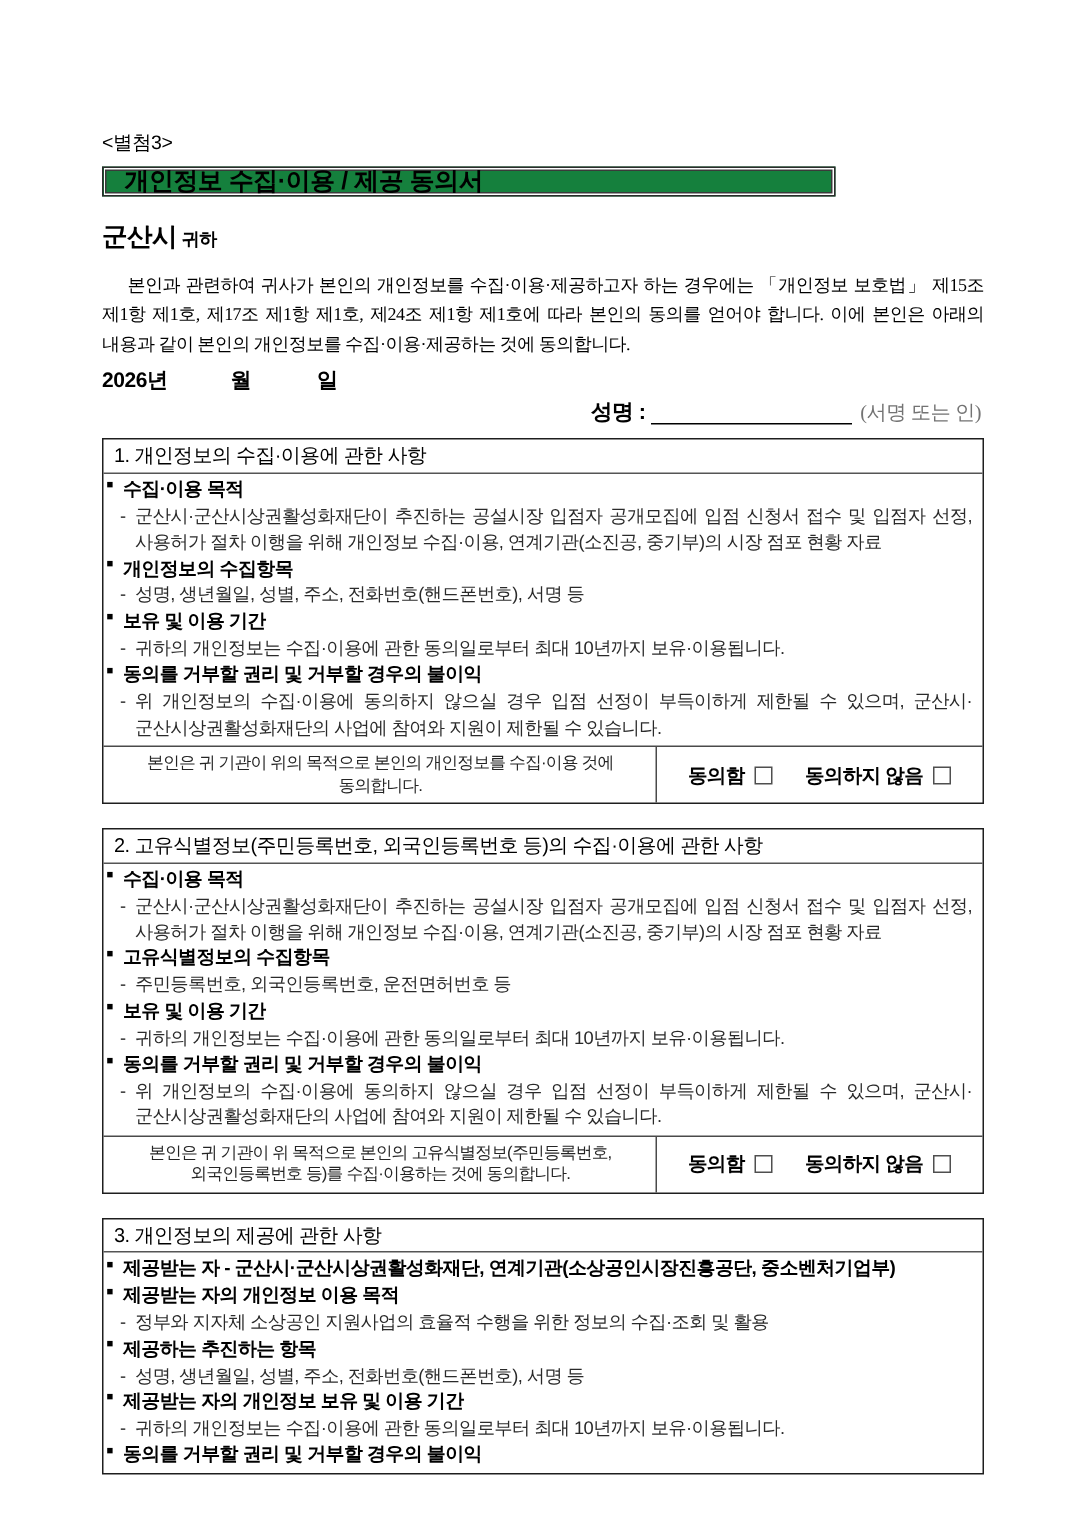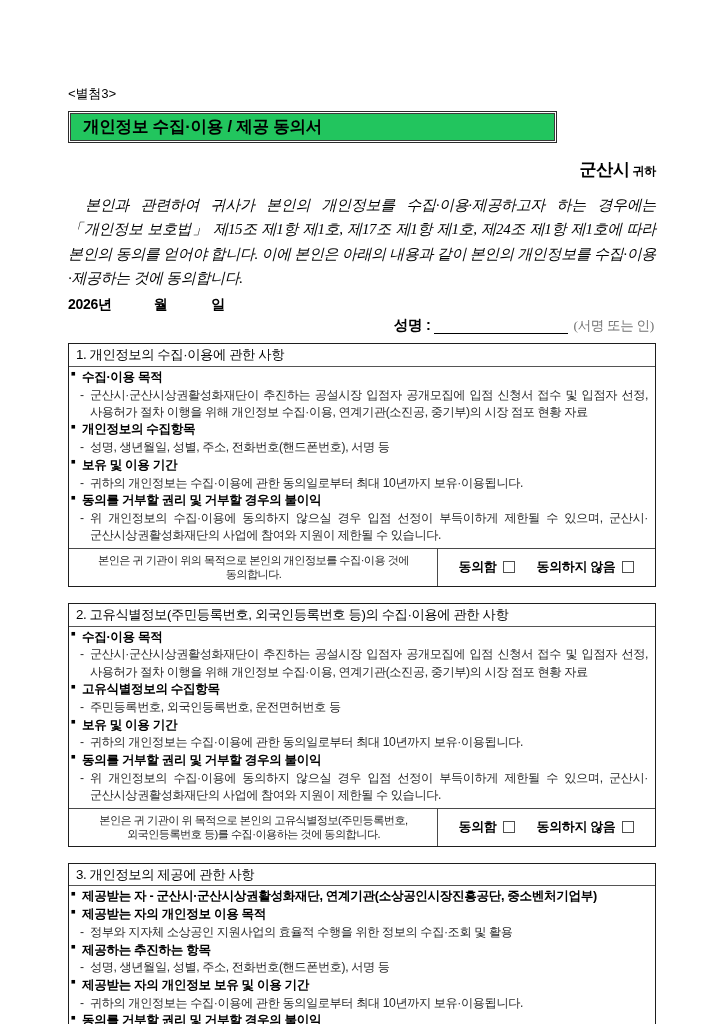--- a/index.html
+++ b/index.html
@@ -20,75 +20,73 @@
     left: 0; top: 0;
     width: 724px;
     height: 1024px;
     box-sizing: border-box;
     padding: 88px 68px 0 68px;
   }
 
   
   .attach-tag {
     font-size: 13px;
-    font-family: Liberation Mono, monospace;
+    font-family: Liberation Sans, sans-serif;
     letter-spacing: -0.3px;
     margin: 0 0 9px 0;
     line-height: 1.1;
   }
 
   
   .title-box {
     border: 1px solid #2b2b2b;
-    background: #22c55e;
+    background: #15803d;
     box-shadow: 0 0 0 1px #ffffff inset, 0 0 0 2px #3a3a3a inset;
-    height: 32px;
+    height: 20px;
     display: flex;
     align-items: center;
     padding-left: 14px;
     box-sizing: border-box;
     margin-bottom: 18px;
     width: 489px;
   }
   .title-box .title-text {
     font-family: "Liberation Sans", "DejaVu Sans", sans-serif;
     font-weight: bold;
     font-size: 16.5px;
     letter-spacing: -0.2px;
   }
 
   
   .addressee {
     margin: 0 0 13px 0;
     line-height: 1.1;
     letter-spacing: -0.3px;
-    text-align: right;
   }
   .addressee .org {
     font-family: "Liberation Sans", "DejaVu Sans", sans-serif;
     font-weight: bold;
     font-size: 17px;
   }
   .addressee .suffix {
     font-family: "Liberation Sans", "DejaVu Sans", sans-serif;
     font-weight: bold;
     font-size: 12px;
     margin-left: 3px;
   }
 
   
   .intro {
-    font-size: 15px;
+    font-size: 12px;
     line-height: 1.62;
     text-align: justify;
     text-indent: 17px;
     letter-spacing: -0.35px;
     margin: 0 0 6px 0;
     word-break: keep-all;
-    font-style: italic;
   }
 
   
   .date-line {
     font-family: "Liberation Sans", "DejaVu Sans", sans-serif;
     font-weight: bold;
     font-size: 14px;
     text-align: left;
     letter-spacing: -0.3px;
     margin: 2px 0 2px 0;

